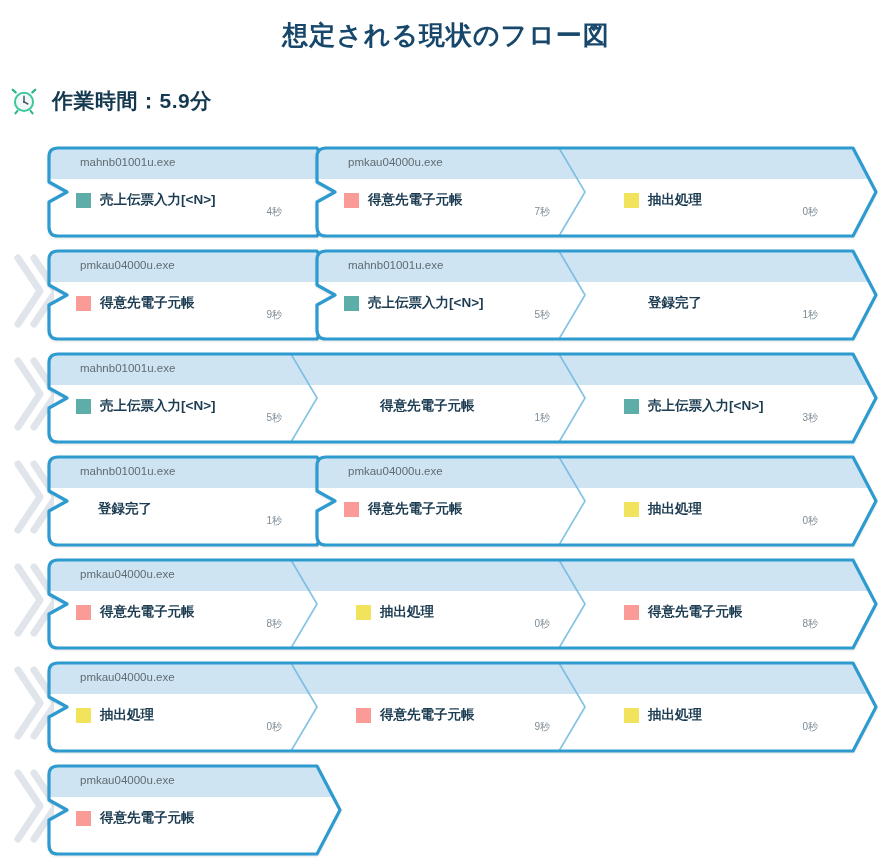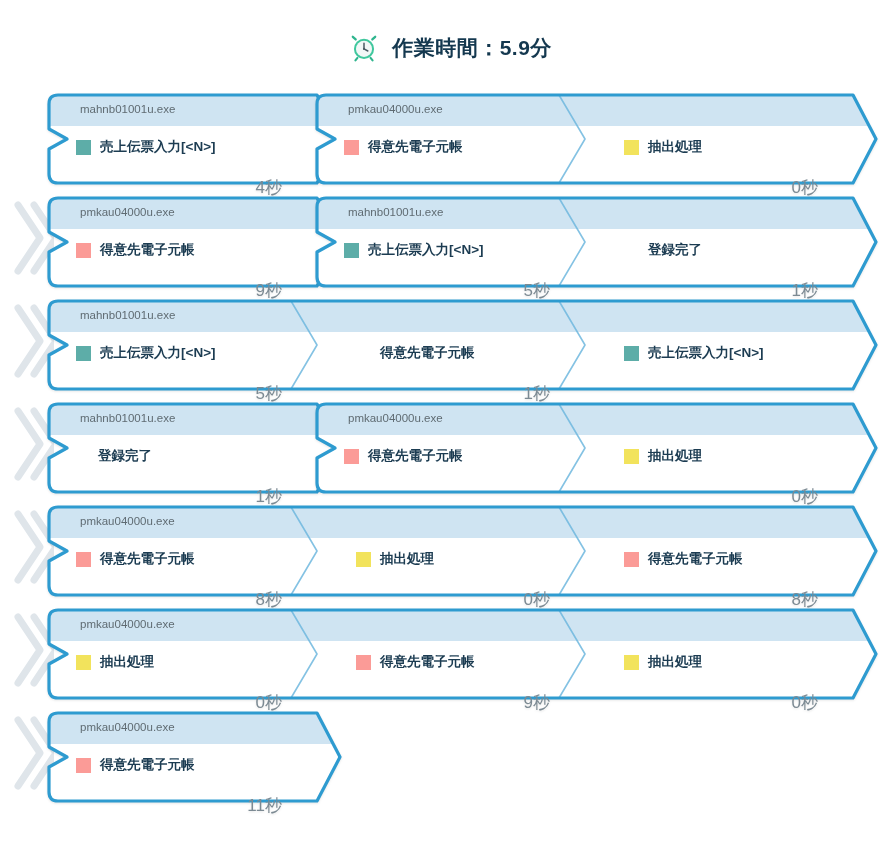--- a/index.html
+++ b/index.html
@@ -17,21 +17,20 @@
     text-align: center;
     font-size: 26px;
     font-weight: bold;
     color: #17486b;
     letter-spacing: 1px;
     padding-top: 18px;
   }
   .subtitle-row {
     display: flex;
     align-items: center;
-    justify-content: center;
     gap: 14px;
     margin-top: 34px;
     margin-left: 10px;
   }
   .clock-icon { width: 28px; height: 28px; display: block; }
   .subtitle-text {
     font-size: 21px;
     font-weight: bold;
     color: #14384f;
     letter-spacing: 0.5px;
@@ -85,31 +84,32 @@
     flex: 0 0 auto;
   }
   .cell-label {
     font-size: 13.5px;
     font-weight: bold;
     color: #1c3c52;
   }
   .cell-label.plain { font-weight: bold; }
   .duration {
     position: absolute;
-    top: 84px;
-    font-size: 17px;
+    top: 60px;
+    font-size: 10px;
     color: #7c8a93;
     white-space: nowrap;
   }
 </style>
 </head>
 <body>
 
 <div class="page">
 
+  <div class="title">想定される現状のフロー図</div>
 
   <div class="subtitle-row">
     <span class="clock-icon-wrap">
       <svg class="clock-icon" viewBox="0 0 32 32" aria-hidden="true">
         <path d="M6.5 6.2 L3.2 3.2 M25.5 6.2 L28.8 3.2" stroke="#2fb58e" stroke-width="2.6" stroke-linecap="round" fill="none"></path>
         <circle cx="16" cy="17" r="11.5" fill="#3fc79d"></circle>
         <circle cx="16" cy="17" r="9.2" fill="#f2f7f7"></circle>
         <path d="M16 10.5 L16 17 L20.4 19.4" stroke="#4a5a63" stroke-width="1.7" stroke-linecap="round" fill="none"></path>
         <circle cx="16" cy="17" r="1.2" fill="#4a5a63"></circle>
         <path d="M8.5 27.2 L6.2 30.2 M23.5 27.2 L25.8 30.2" stroke="#2fb58e" stroke-width="2.4" stroke-linecap="round" fill="none"></path>
@@ -155,20 +155,21 @@
             </g>
             <path d="M 245 3 L 271 47 L 245 91" fill="none" stroke="#6fb7de" stroke-width="1.6" stroke-linejoin="round" opacity="0.85"></path>
             <path d="M 12 3 L 539 3 L 562 47 L 539 91 L 12 91 Q 3 91 3 82 L 3 57 L 21 47 L 3 37 L 3 12 Q 3 3 12 3 Z" fill="none" stroke="#2e9bd0" stroke-width="3.2" stroke-linejoin="round"></path>
           </svg>
           <div class="cell-text" style="left: 0px; width: 268px;">
             <div class="exe-name" style="left: 34px;">pmkau04000u.exe</div>
             <div class="cell-body" style="left: 30px;">
               <span class="swatch" style="background: rgb(251, 155, 151);"></span>
               <span class="cell-label">得意先電子元帳</span>
             </div>
+            <div class="duration" style="left: 0px; width: 236px; text-align: right;">7秒</div>
           </div>
           <div class="cell-text" style="left: 268px; width: 268px;">
             <div class="exe-name" style="left: 44px;"></div>
             <div class="cell-body" style="left: 42px;">
               <span class="swatch" style="background: rgb(242, 227, 92);"></span>
               <span class="cell-label">抽出処理</span>
             </div>
             <div class="duration" style="left: 0px; width: 236px; text-align: right;">0秒</div>
           </div>
         </div>
@@ -265,20 +266,21 @@
               <span class="cell-label plain">得意先電子元帳</span>
             </div>
             <div class="duration" style="left: 0px; width: 236px; text-align: right;">1秒</div>
           </div>
           <div class="cell-text" style="left: 536px; width: 268px;">
             <div class="exe-name" style="left: 44px;"></div>
             <div class="cell-body" style="left: 42px;">
               <span class="swatch" style="background: rgb(93, 173, 168);"></span>
               <span class="cell-label">売上伝票入力[&lt;N&gt;]</span>
             </div>
+            <div class="duration" style="left: 0px; width: 236px; text-align: right;">3秒</div>
           </div>
         </div>
       </div>
       <div class="flow-row">
         <div class="wrap-marks"><svg viewBox="0 0 40 74" width="40" height="74">
             <path d="M4 4 L26 37 L4 70" fill="none" stroke="#dfe5ea" stroke-width="7" stroke-linejoin="round" stroke-linecap="round"></path>
             <path d="M20 4 L42 37 L20 70" fill="none" stroke="#dfe5ea" stroke-width="7" stroke-linejoin="round" stroke-linecap="round"></path>
           </svg></div>
         <div class="group" style="left: 46px; width: 294px;">
           <svg width="300" height="94" viewBox="0 0 300 94">
@@ -441,19 +443,18 @@
               <rect x="0" y="0" width="300" height="34" fill="#cfe4f2"></rect>
             </g>
             <path d="M 12 3 L 271 3 L 294 47 L 271 91 L 12 91 Q 3 91 3 82 L 3 57 L 21 47 L 3 37 L 3 12 Q 3 3 12 3 Z" fill="none" stroke="#2e9bd0" stroke-width="3.2" stroke-linejoin="round"></path>
           </svg>
           <div class="cell-text" style="left: 0px; width: 268px;">
             <div class="exe-name" style="left: 34px;">pmkau04000u.exe</div>
             <div class="cell-body" style="left: 30px;">
               <span class="swatch" style="background: rgb(251, 155, 151);"></span>
               <span class="cell-label">得意先電子元帳</span>
             </div>
-            <div class="duration" style="left: 0px; width: 236px; text-align: right;">11秒</div>
           </div>
         </div>
       </div>
     </div>
 
 </div>
 
 </body></html>

